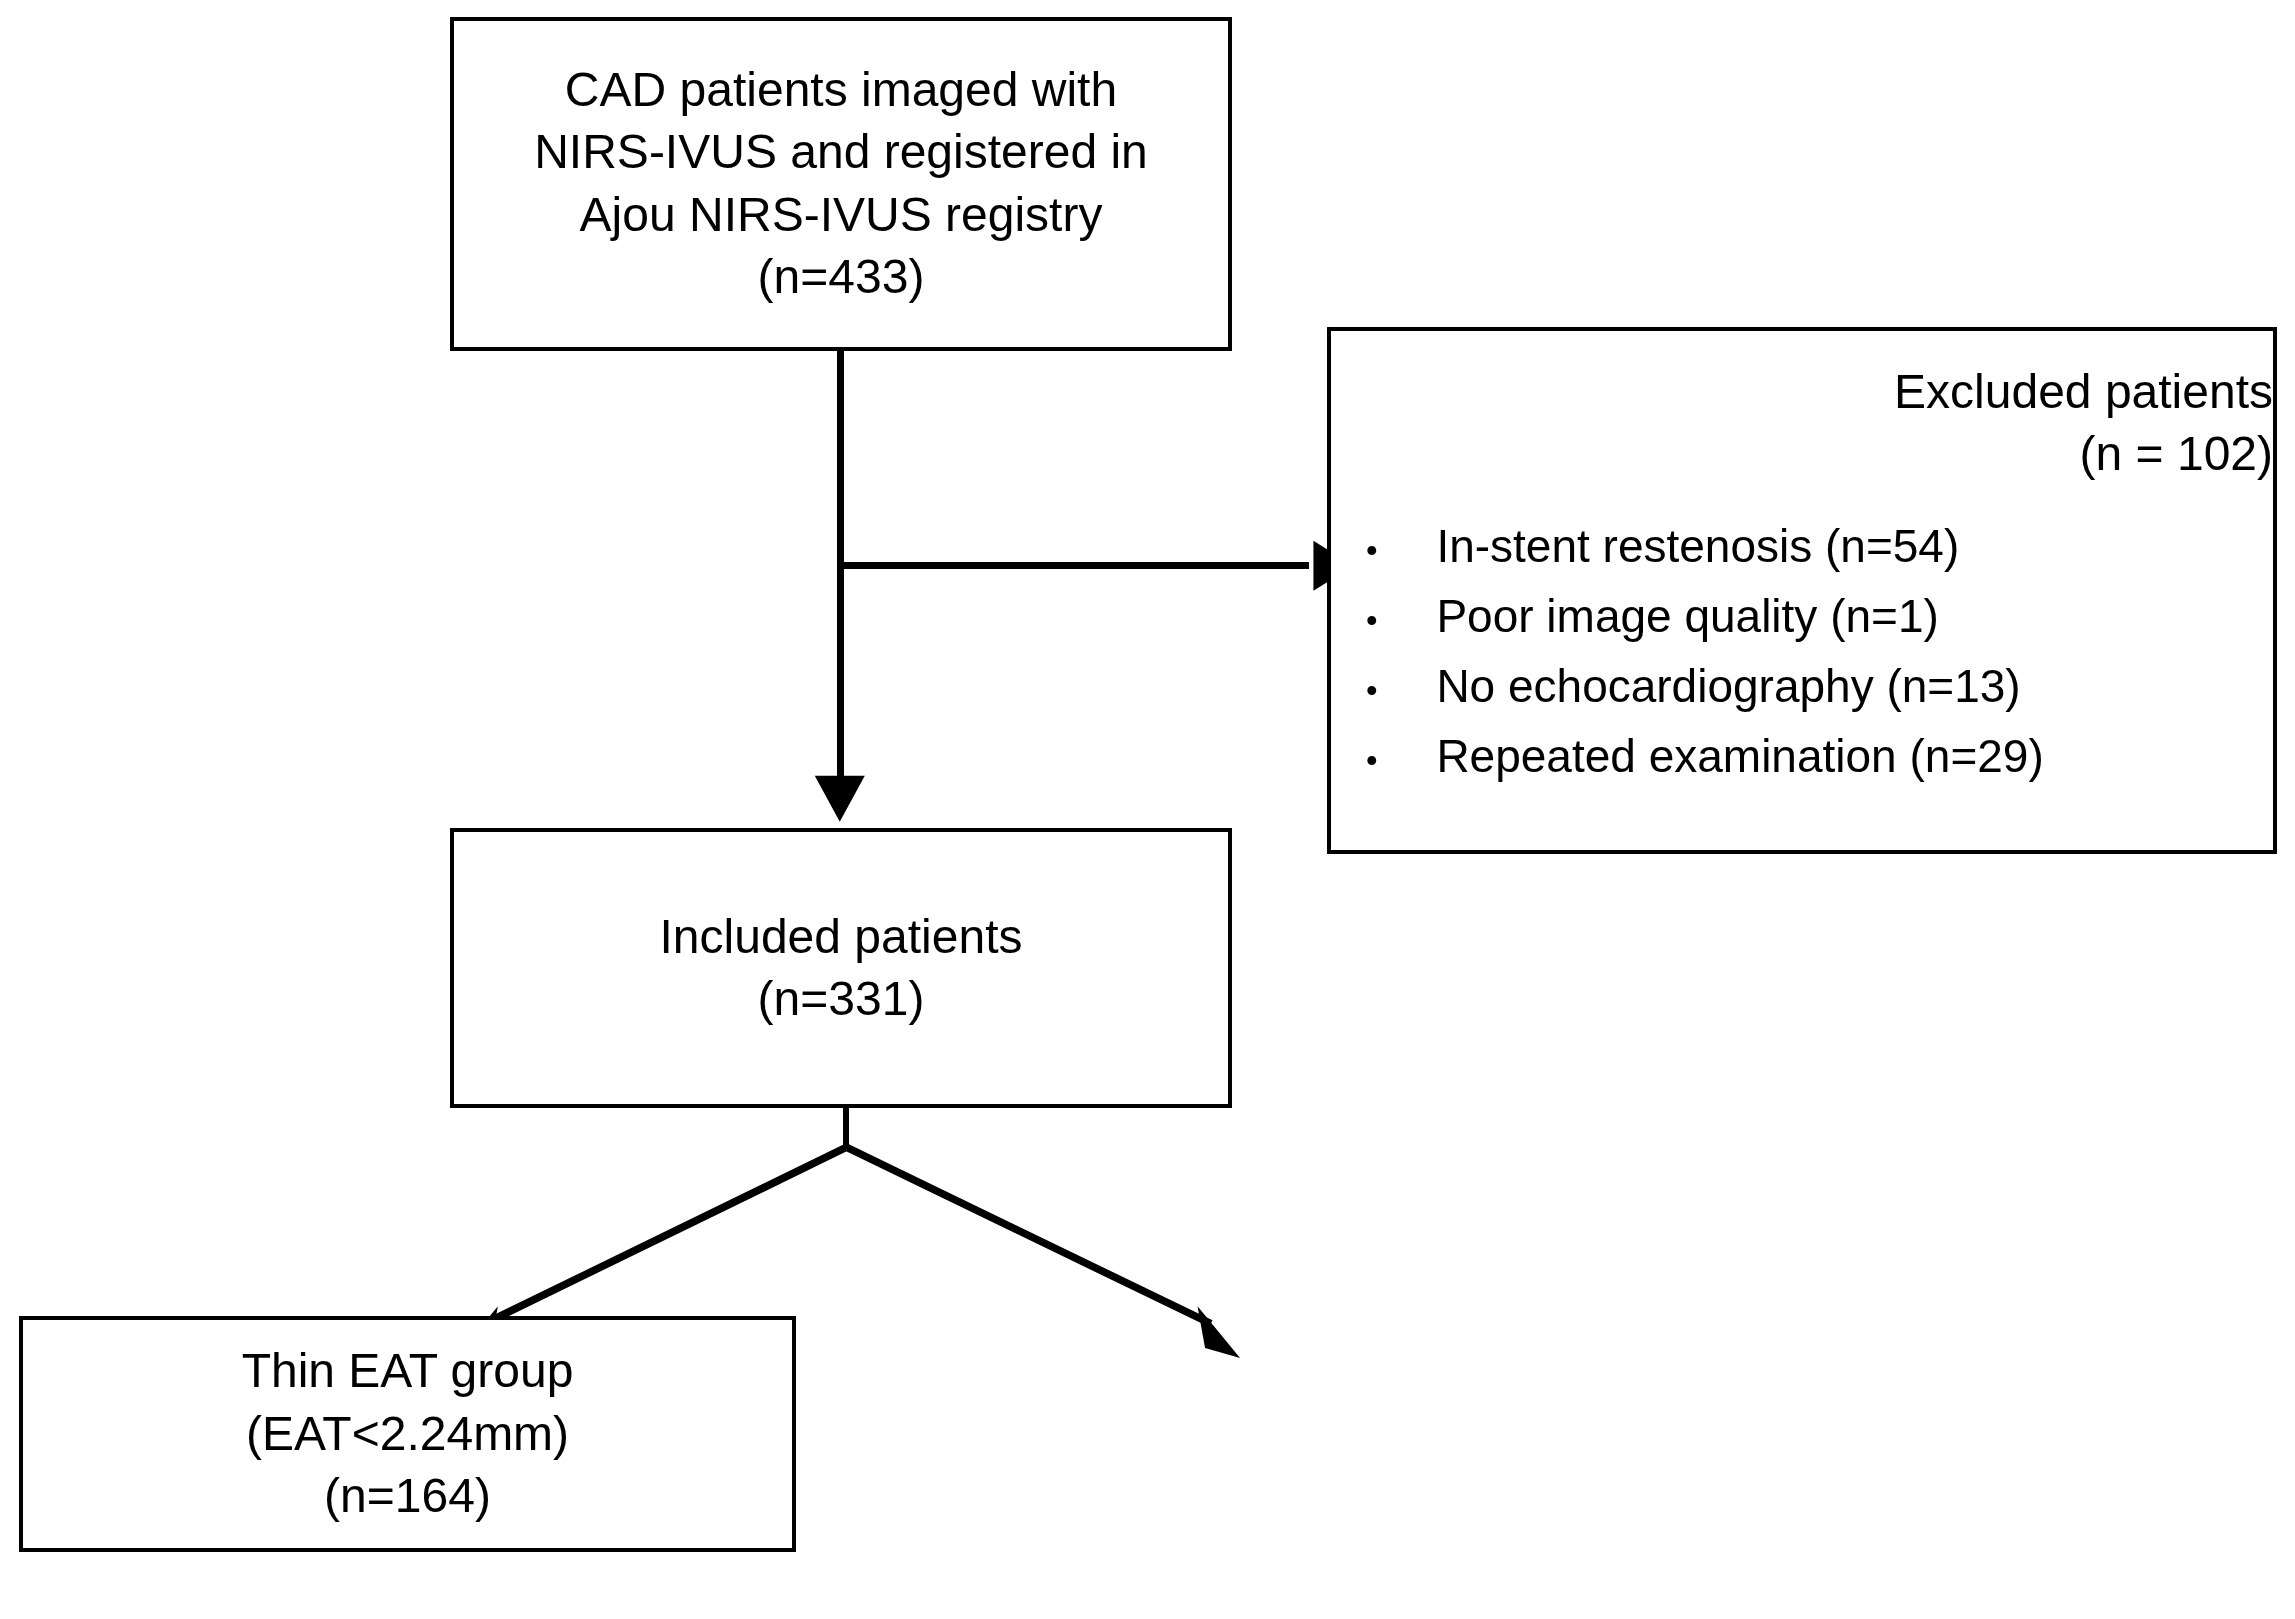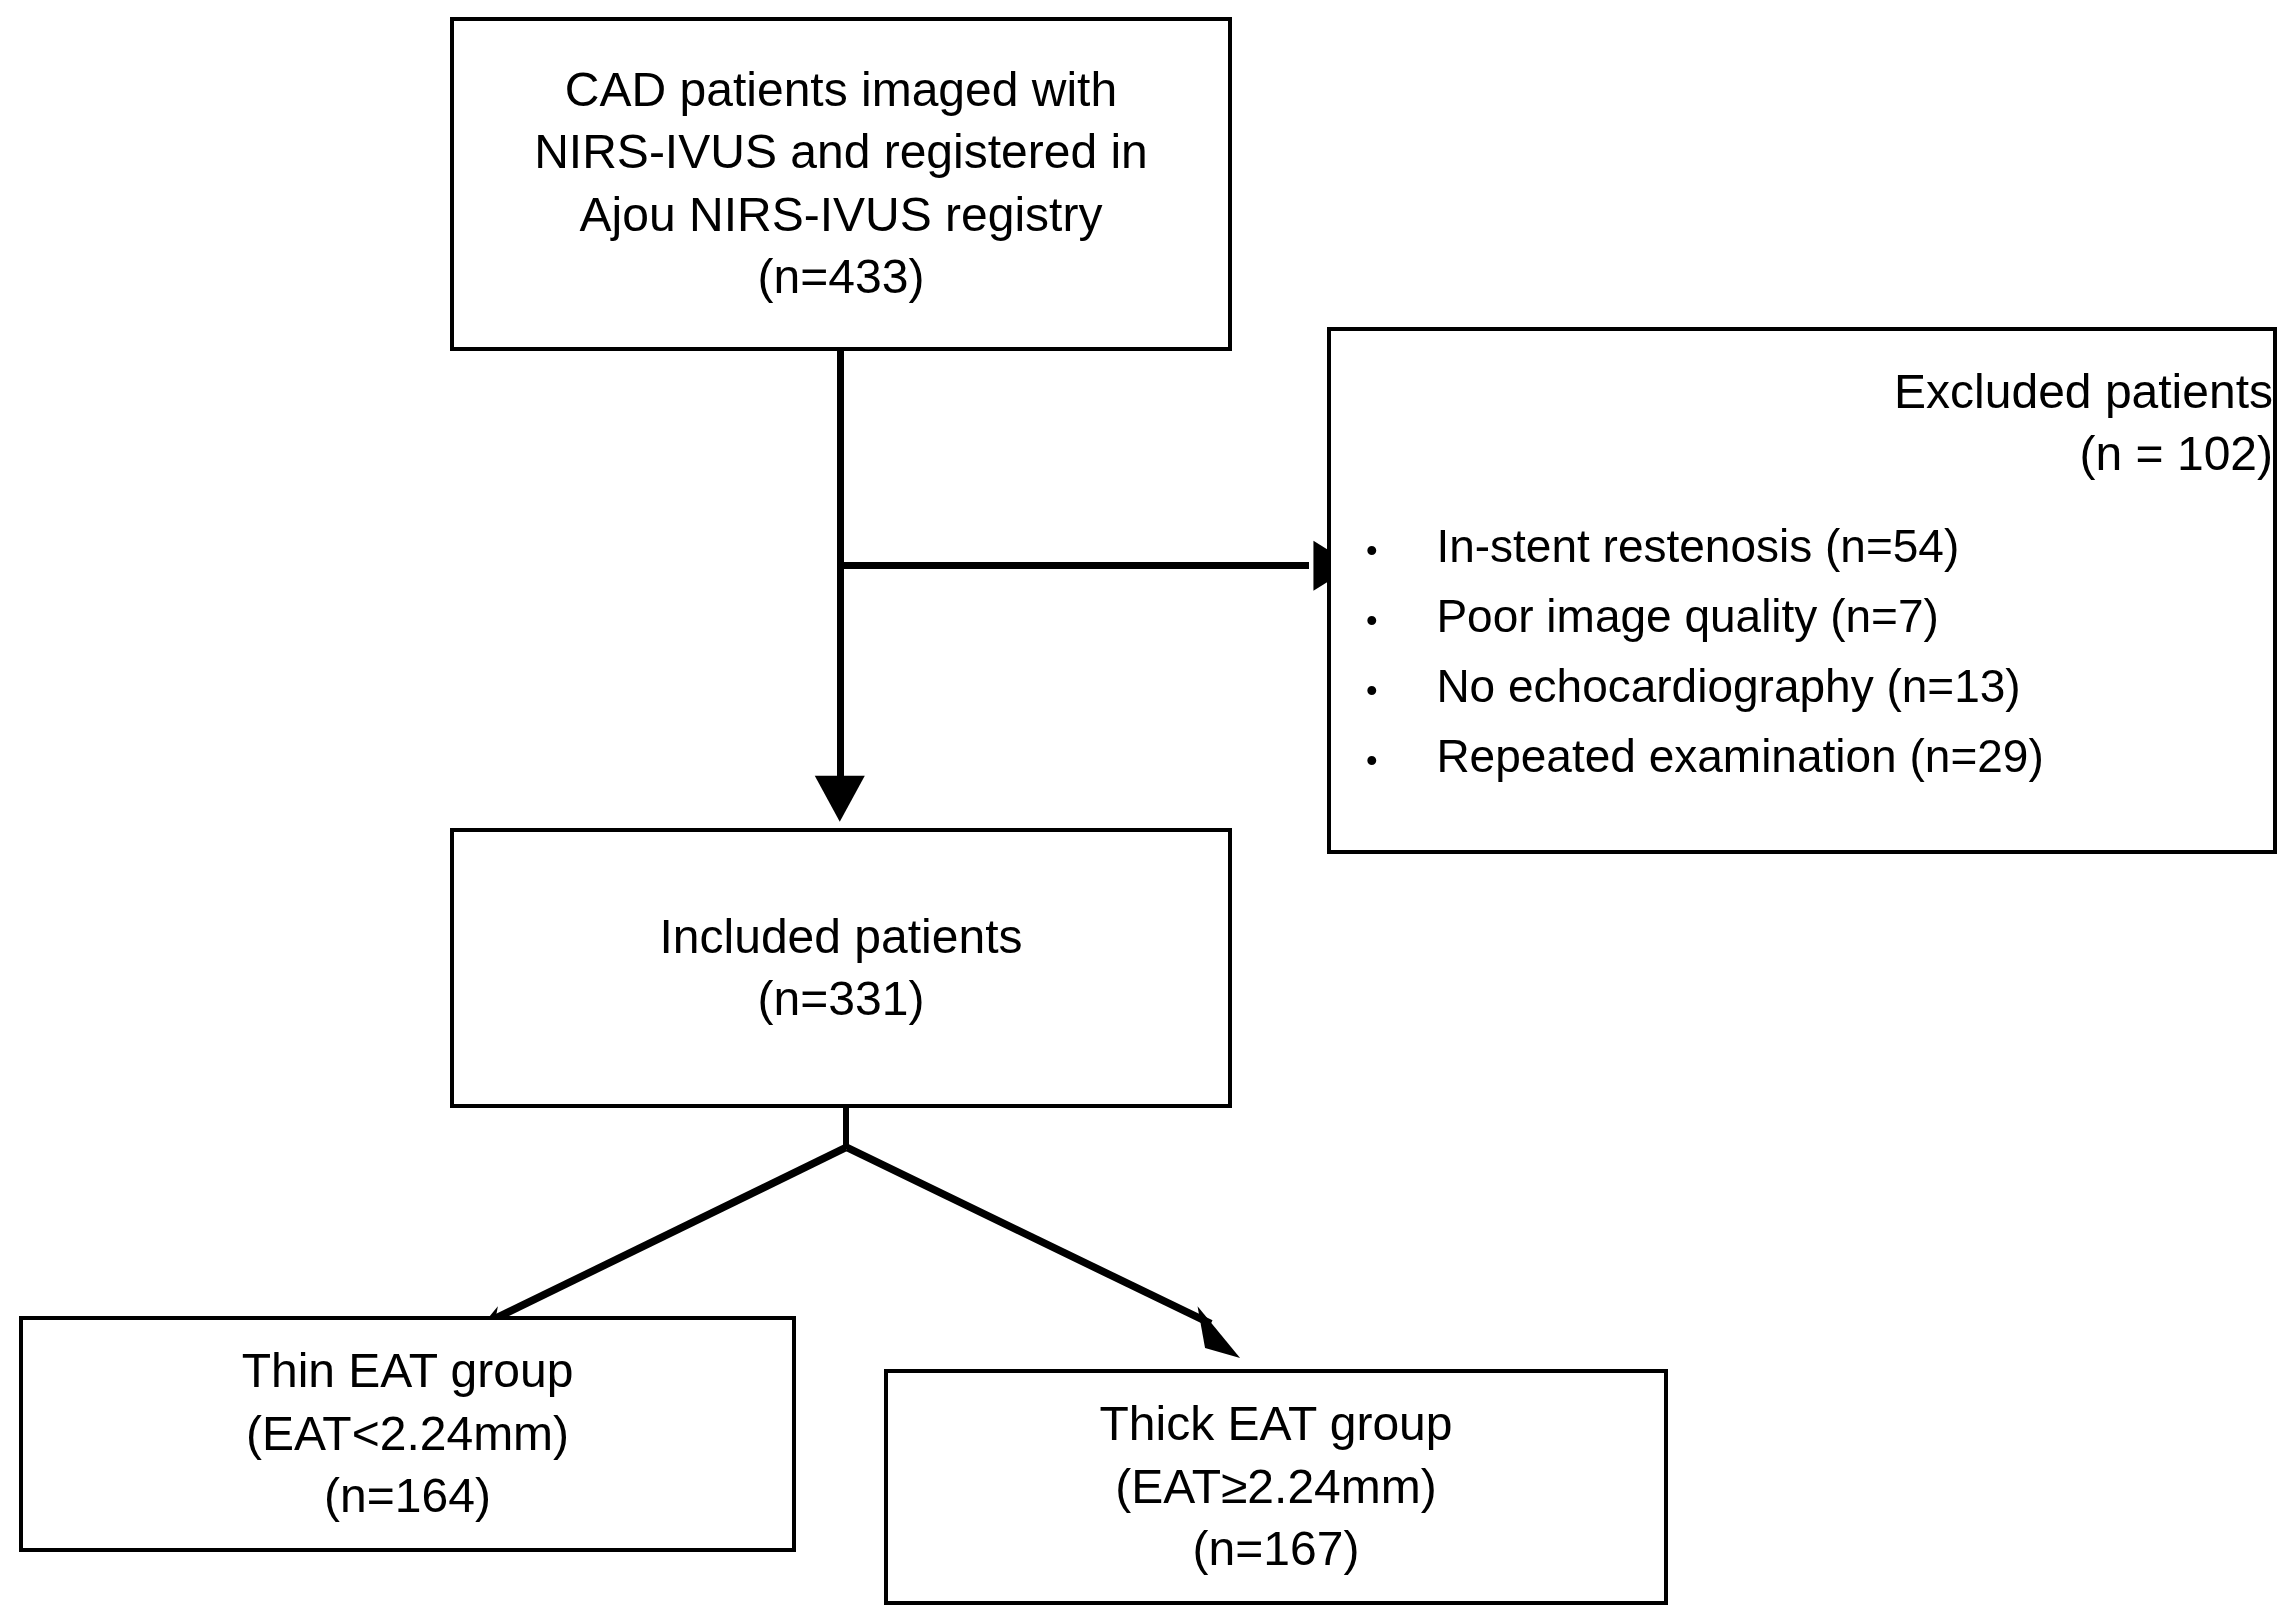--- a/index.html
+++ b/index.html
@@ -128,21 +128,21 @@
       <span class="line">Excluded patients</span>
       <span class="line">(n = 102)</span>
     </div>
     <ul class="excl-list">
       <li>
         <span class="excl-bullet">•</span>
         <span class="excl-text">In-stent restenosis (n=54)</span>
       </li>
       <li>
         <span class="excl-bullet">•</span>
-        <span class="excl-text">Poor image quality (n=7)</span>
+        <span class="excl-text">Poor image quality (n=1)</span>
       </li>
       <li>
         <span class="excl-bullet">•</span>
         <span class="excl-text">No echocardiography (n=13)</span>
       </li>
       <li>
         <span class="excl-bullet">•</span>
         <span class="excl-text">Repeated examination (n=29)</span>
       </li>
     </ul>
@@ -152,20 +152,15 @@
     <span class="line">Included patients</span>
     <span class="line">(n=331)</span>
   </div>
 
   <div class="node" id="node-thin">
     <span class="line">Thin EAT group</span>
     <span class="line">(EAT&lt;2.24mm)</span>
     <span class="line">(n=164)</span>
   </div>
 
-  <div class="node" id="node-thick">
-    <span class="line">Thick EAT group</span>
-    <span class="line">(EAT≥2.24mm)</span>
-    <span class="line">(n=167)</span>
-  </div>
 
 </div>
 
 
 </body></html>

